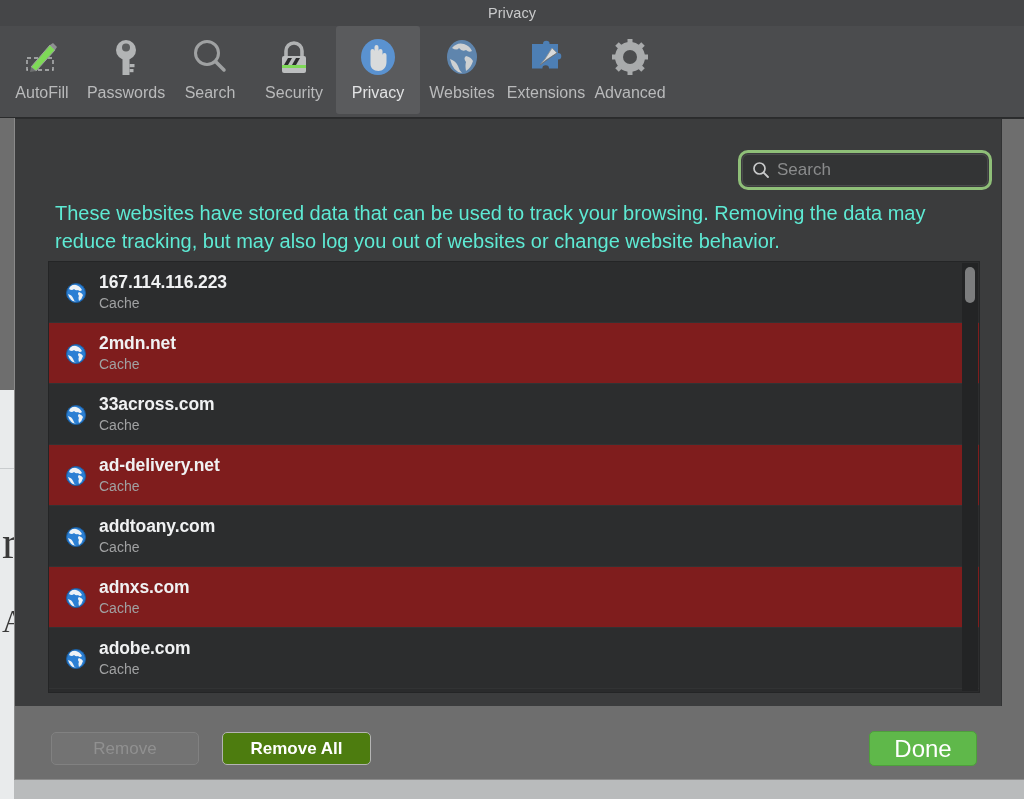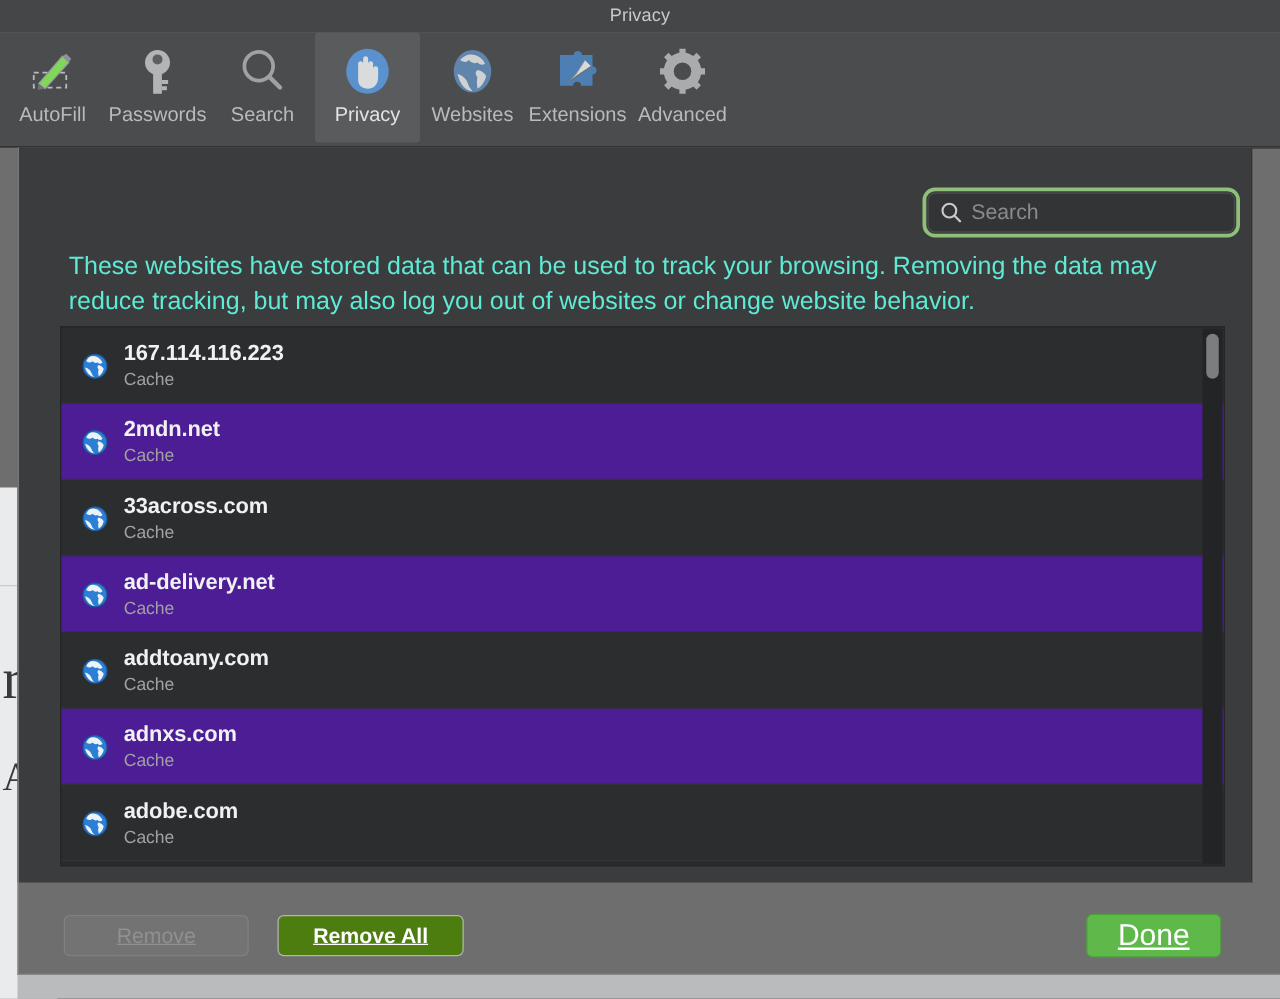--- a/index.html
+++ b/index.html
@@ -197,21 +197,21 @@
   .row {
     height: 61px;
     display: flex;
     align-items: center;
     padding-left: 16px;
     box-sizing: border-box;
     border-bottom: 1px solid #323334;
     position: relative;
   }
   .row.odd  { background: #2c2d2e; }
-  .row.even { background: #4c1d95; }
+  .row.even { background: #7f1d1d; }
 
   .row-icon {
     width: 22px; height: 22px;
     flex: 0 0 22px;
     margin-right: 12px;
     margin-top: 2px;
   }
   .row-texts {
     display: flex;
     flex-direction: column;
@@ -257,21 +257,20 @@
   .btn {
     position: absolute;
     height: 33px;
     border-radius: 5px;
     display: flex;
     align-items: center;
     justify-content: center;
     font-size: 17px;
     box-sizing: border-box;
     cursor: default;
-    text-decoration: underline;
   }
   .btn-remove {
     left: 37px; top: 26px;
     width: 148px;
     background: #737373;
     border: 1px solid #818181;
     color: #909090;
   }
   .btn-remove-all {
     left: 208px; top: 26px;
@@ -372,20 +371,32 @@
       <div class="tool-item">
         <div class="tool-icon">
           <svg width="46" height="46" viewBox="0 0 46 46">
             <circle cx="20" cy="19" r="11.5" fill="none" stroke="#9fa1a2" stroke-width="3"></circle>
             <line x1="28.5" y1="27.5" x2="37" y2="36" stroke="#9fa1a2" stroke-width="3.5" stroke-linecap="round"></line>
           </svg>
         </div>
         <div class="tool-label">Search</div>
       </div>
 
+      <div class="tool-item">
+        <div class="tool-icon">
+          <svg width="46" height="46" viewBox="0 0 46 46">
+            <path d="M15 22 v-5 a8 8 0 0 1 16 0 v5" fill="none" stroke="#b0b2b3" stroke-width="3.6"></path>
+            <rect x="11" y="22" width="24" height="17" rx="2" fill="#bcbebf"></rect>
+            <path d="M13 31 L17 24 L21 24 L17 31 Z" fill="#2b2c2d"></path>
+            <path d="M21 31 L25 24 L29 24 L25 31 Z" fill="#2b2c2d"></path>
+            <rect x="11" y="31" width="24" height="3" fill="#7ed957"></rect>
+          </svg>
+        </div>
+        <div class="tool-label">Security</div>
+      </div>
 
       <div class="tool-item selected">
         <div class="tool-icon">
           <svg width="46" height="46" viewBox="0 0 46 46">
             <ellipse cx="23" cy="23" rx="17" ry="18" fill="#5a92d0"></ellipse>
             <path d="M15.5 24 v-7 a2 2 0 0 1 4 0 v-4 a2 2 0 0 1 4 0 v4 a2 2 0 0 1 4 0 v4 a2 2 0 0 1 4 0 v7 c0 6 -4 9 -8 9 c-5 0 -8 -3 -8 -7 z" fill="#d9dbdc"></path>
           </svg>
         </div>
         <div class="tool-label">Privacy</div>
       </div>

